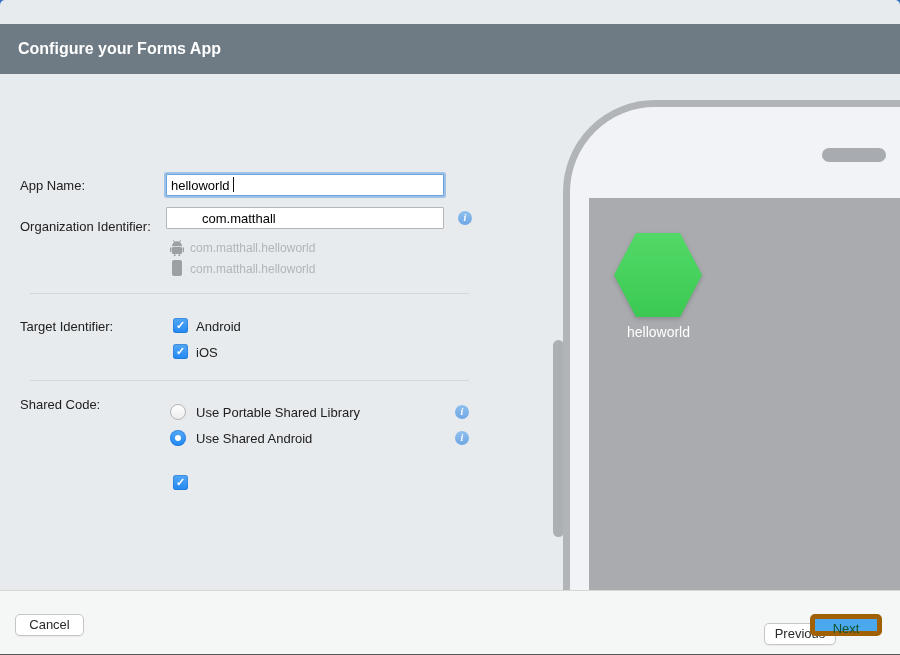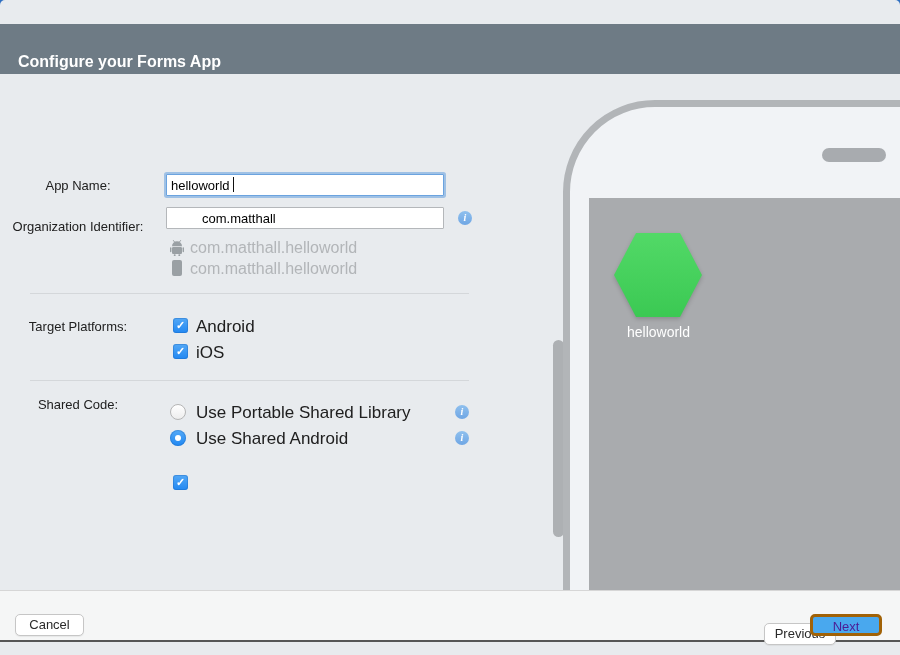--- a/index.html
+++ b/index.html
@@ -13,76 +13,76 @@
   .titlebar-title { position:absolute; left:0; right:0; top:0; height:24px; line-height:24px;
     text-align:center; font-size:13px; color:#3f3f3f; }
   .tl { position:absolute; top:7px; width:11px; height:11px; border-radius:50%; }
   .tl-close { left:8px;  background:#fc5b57; border:1px solid #e2443f; }
   .tl-min   { left:28px; background:#fdbe41; border:1px solid #e0a334; }
   .tl-zoom  { left:48px; background:#34c84a; border:1px solid #27aa38; }
 
   
   .header { position:absolute; left:0; top:24px; width:900px; height:50px; background:#6e7b85; }
   .header h1 { position:absolute; left:18px; top:0; height:50px; line-height:50px;
-    font-size:16px; font-weight:bold; color:#ffffff;margin-top:13px; }
+    font-size:16px; font-weight:bold; color:#ffffff; }
 
   
   .content { position:absolute; left:0; top:74px; width:900px; height:516px;
     background:#e8ebee; overflow:hidden; }
 
   
   .side-button { position:absolute; left:553px; top:266px; width:11px; height:197px;
     border-radius:5.5px; background:#adb0b3; }
   .phone-body { position:absolute; left:563px; top:26px; width:500px; height:620px;
     border:7px solid #b2b5b8; border-radius:92px 92px 0 0; background:#f1f3f6; }
   .speaker { position:absolute; left:822px; top:74px; width:64px; height:14px;
     border-radius:7px; background:#a8abaf; }
   .screen { position:absolute; left:589px; top:124px; width:311px; height:392px; background:#a9abae; }
   .hex { position:absolute; left:614px; top:159px; width:88px; height:84px;
     filter:drop-shadow(0 2px 2px rgba(0,0,0,0.18)); }
   .app-label { position:absolute; left:590px; top:250px; width:137px; text-align:center;
     font-size:14px; color:#ffffff; }
 
   
-  .flabel { position:absolute; left:0; width:156px; text-align:center;
-    font-size:13px; color:#202020; line-height:15px; }
+  .flabel { position:absolute; left:0; width:156px; text-align:left;
+    font-size:13px; color:#202020; line-height:15px;padding-left:20px; }
   .tfield { position:absolute; left:166px; width:278px; height:22px; background:#fff;
     border:1px solid #b4b7ba; border-radius:1px; font-family:"Liberation Sans",sans-serif;
     font-size:13px; color:#000; padding:0 4px; }
   .tfield.focused { border:1px solid #6ba3df; box-shadow:0 0 0 2px rgba(120,170,225,0.65); }
   .caret { position:absolute; left:233px; top:103px; width:1px; height:15px; background:#111; }
   .info { position:absolute; width:14px; height:14px; border-radius:50%;
     background:linear-gradient(#8fc0ee,#6fa6e4); color:#fff; text-align:center;
     font-family:"Liberation Serif",serif; font-style:italic; font-weight:bold;
     font-size:10px; line-height:14px; cursor:default; }
-  .preview-text { position:absolute; left:190px; font-size:16px; color:#b2b5b8; line-height:14px; }
+  .preview-text { position:absolute; left:190px; font-size:12px; color:#b2b5b8; line-height:14px; }
   .divider { position:absolute; left:30px; width:439px; height:1px; background:#d4d7da; }
   .cb { position:absolute; left:173px; width:15px; height:15px; border-radius:3px;
     background:linear-gradient(#53a8f6,#2288f2); box-shadow:inset 0 0 0 1px rgba(26,96,180,0.35);
     color:#fff; text-align:center; font-size:11px; line-height:15px; font-weight:bold; }
-  .opt { position:absolute; left:196px; font-size:17px; color:#202020; line-height:15px;text-align:center; }
+  .opt { position:absolute; left:196px; font-size:13px; color:#202020; line-height:15px;text-align:center; }
   .radio { position:absolute; left:170px; width:16px; height:16px; border-radius:50%; }
   .radio-off { background:linear-gradient(#ffffff,#ededed); border:1px solid #b5b5b5; }
   .radio-on { background:linear-gradient(#55aaf7,#1f87f2); box-shadow:inset 0 0 0 1px rgba(26,96,180,0.35); }
   .radio-on .dot { position:absolute; left:5px; top:5px; width:6px; height:6px;
     border-radius:50%; background:#fff; }
 
   
   .mini-icon { position:absolute; }
 
   
-  .footer { position:absolute; left:0; top:590px; width:900px; height:52px;
+  .footer { position:absolute; left:0; top:590px; width:900px; height:66px;
     background:#f5f6f6; border-top:1px solid #d6d6d6; border-bottom:2px solid #565656; }
   .btn { position:absolute; top:23px; height:22px; border-radius:5px; font-family:"Liberation Sans",sans-serif;
     font-size:13px; text-align:center; line-height:20px; cursor:default; }
   .btn-plain { background:#ffffff; border:1px solid #c6c6c6; color:#2a2a2a;
     box-shadow:0 1px 1px rgba(0,0,0,0.06); }
   .btn-cancel { left:15px; width:69px; }
   .btn-previous { left:764px; width:72px;margin-top:9px; }
-  .btn-next { left:810px; width:72px; background:#49a8ee; border:3px solid #a16207; color:#4c1d95; }
+  .btn-next { left:810px; width:72px; background:#49a8ee; border:5px solid #a16207; color:#14532d; }
 </style>
 </head>
 <body>
 
 <div class="window">
 
 
   <div class="header">
     <h1>Configure your Forms App</h1>
   </div>
@@ -122,21 +122,21 @@
       <rect x="8.4" y="15.2" width="1.8" height="1.8" rx="0.6"></rect>
     </svg>
     <div class="preview-text" style="top:167px">com.matthall.helloworld</div>
     <svg class="mini-icon" style="left:172px; top:186px" width="10" height="16" viewBox="0 0 10 16" fill="#9aa0a4">
       <rect x="0" y="0" width="10" height="16" rx="2"></rect>
     </svg>
     <div class="preview-text" style="top:188px">com.matthall.helloworld</div>
 
     <div class="divider" style="top:219px"></div>
 
-    <label class="flabel" style="top:245px">Target Platforms:</label>
+    <label class="flabel" style="top:245px">Target Identifier:</label>
     <div class="cb" style="top:244px">✓</div>
     <span class="opt" style="top:245px">Android</span>
     <div class="cb" style="top:270px">✓</div>
     <span class="opt" style="top:271px">iOS</span>
 
     <div class="divider" style="top:306px"></div>
 
     <label class="flabel" style="top:323px">Shared Code:</label>
     <div class="radio radio-off" style="top:330px"></div>
     <span class="opt" style="top:331px">Use Portable Shared Library</span>

